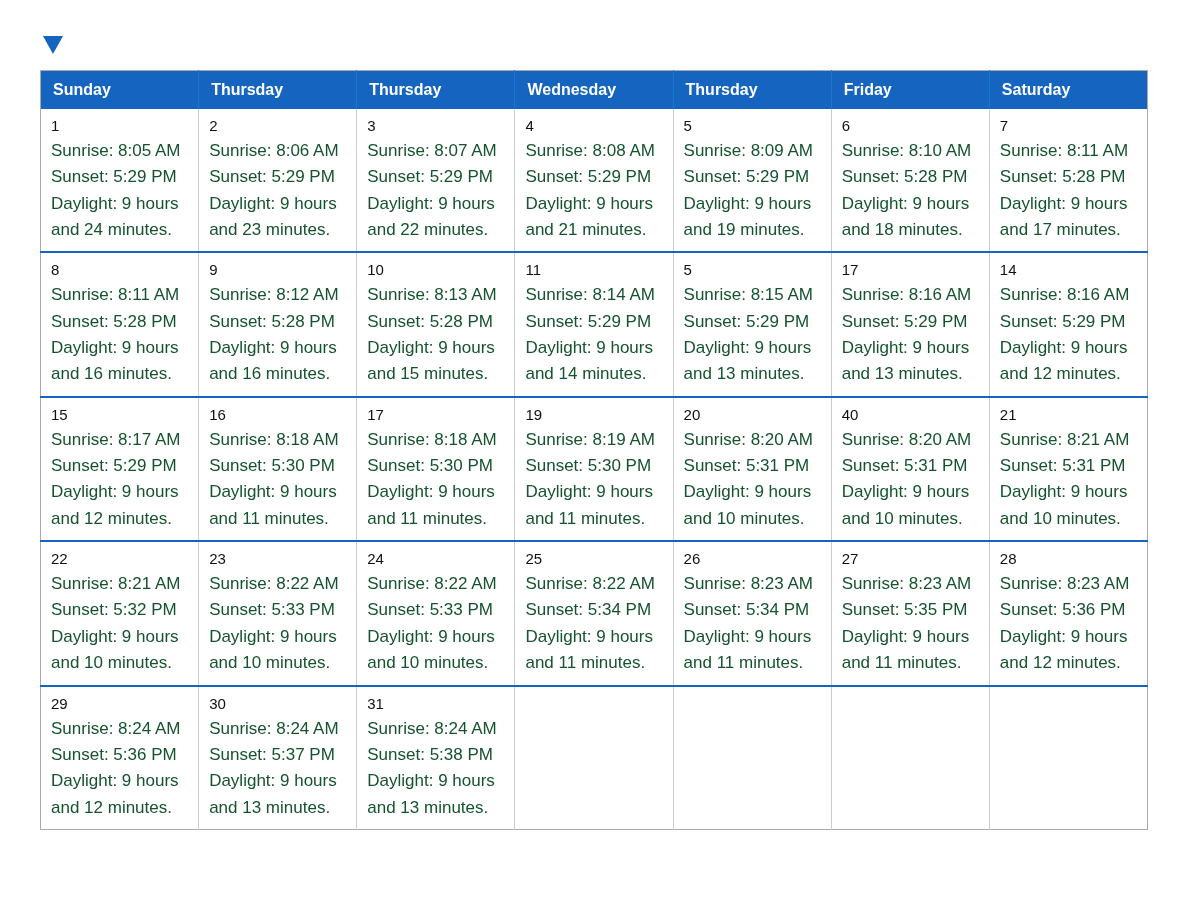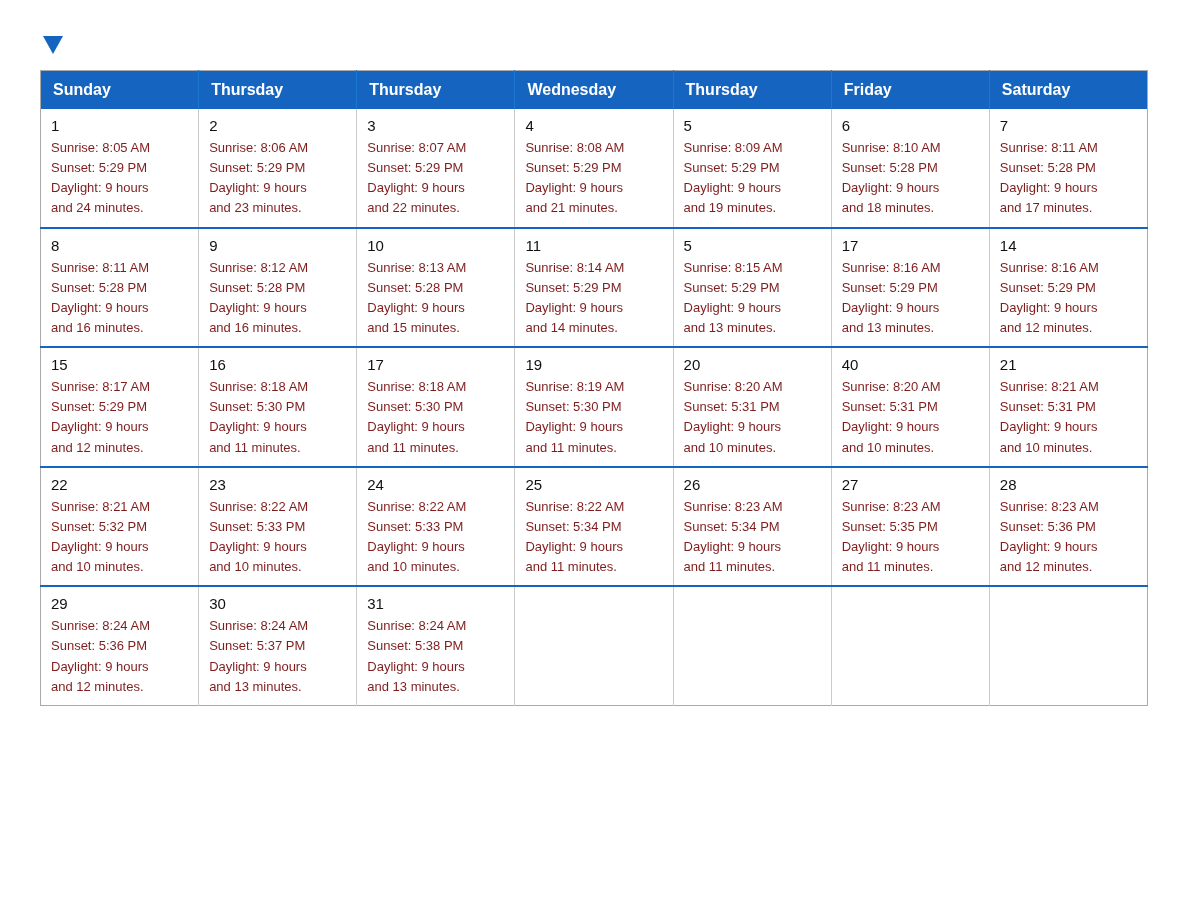--- a/index.html
+++ b/index.html
@@ -63,23 +63,23 @@
     .calendar tbody tr:last-child td {
       border-bottom: none;
     }
     .day-number {
       font-size: 15px;
       font-weight: 500;
       margin-bottom: 4px;
       color: #111;
     }
     .day-info {
-      font-size: 13px;
+      font-size: 17px;
       line-height: 1.55;
-      color: #7f1d1d;
+      color: #14532d;
     }
     .empty-cell {
       background: #fff;
     }
     .logo-wrapper {
       display: flex;
       flex-direction: column;
       align-items: flex-start;
     }
     .logo-line1 {

